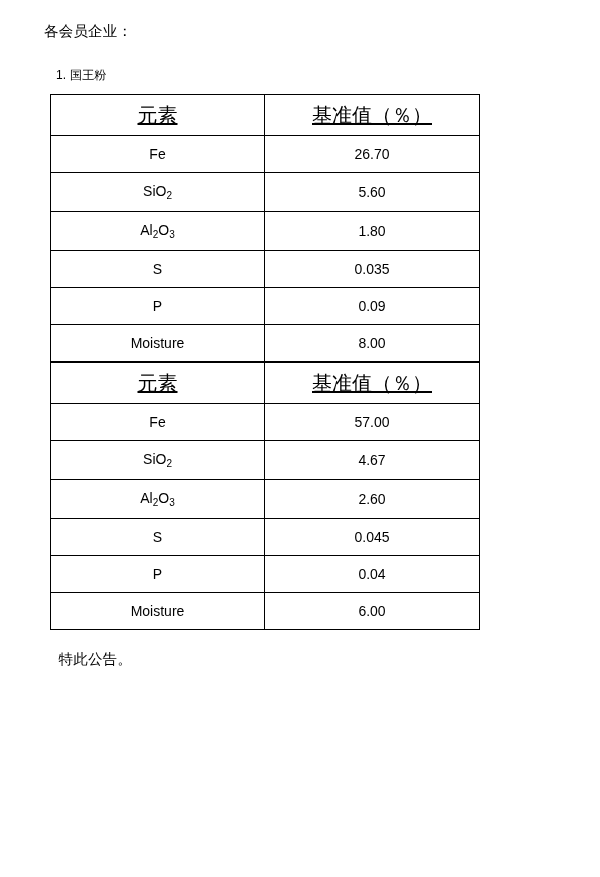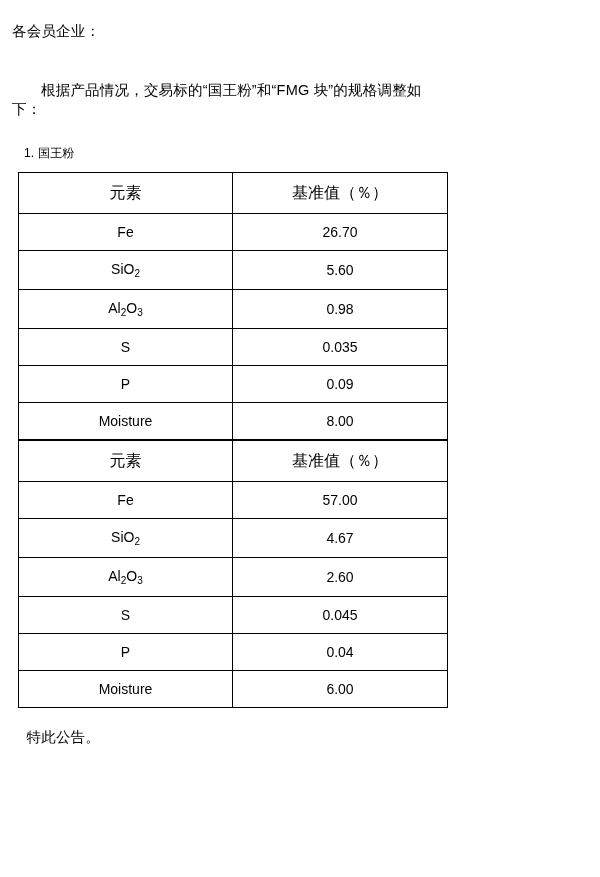--- a/index.html
+++ b/index.html
@@ -12,21 +12,21 @@
     height: 877px;
     font-family: "Liberation Sans", "DejaVu Sans", sans-serif;
     color: #000000;
     position: relative;
     overflow: hidden;
   }
   .page {
     width: 476px;
     height: 877px;
     box-sizing: border-box;
-    padding: 18px 28px 10px 12px;
+    padding: 18px 28px 10px 44px;
     position: relative;
     border-radius: 25px;
   }
   .salutation {
     font-size: 14.5px;
     margin: 0 0 0 0;
     padding-top: 4px;
     letter-spacing: 0.2px;
   }
   .intro {
@@ -53,21 +53,22 @@
     font-size: 14px;
     font-weight: normal;
     text-align: center;
     height: 36px;
     padding: 0;
     line-height: 36px;
   }
   table.spec tr.head td {
     height: 40px;
     line-height: 40px;
-    font-size: 16px;
+    font-size: 20px;
+    text-decoration: underline;
   }
   table.spec td.col1 { width: 213px; }
   table.spec td.col2 { width: 214px; }
   sub {
     font-size: 10px;
     vertical-align: baseline;
     position: relative;
     top: 3px;
   }
   .effective {
@@ -83,41 +84,40 @@
     letter-spacing: 0.2px;
   }
 </style>
 </head>
 <body>
 
 <div class="page">
 
   <div class="salutation">各会员企业：</div>
 
-  <div class="intro">根据产品情况，交易标的“国王粉”和“FMG 块”的规格调整如下：</div>
 
   <div class="section-title">1. 国王粉</div>
 
   <table class="spec">
     <tbody>
       <tr class="head">
         <td class="col1">元素</td>
         <td class="col2">基准值（％）</td>
       </tr>
       <tr>
         <td class="col1">Fe</td>
         <td class="col2">26.70</td>
       </tr>
       <tr>
         <td class="col1"><span>SiO</span><sub>2</sub></td>
         <td class="col2">5.60</td>
       </tr>
       <tr>
         <td class="col1"><span>Al</span><sub>2</sub><span>O</span><sub>3</sub></td>
-        <td class="col2">0.98</td>
+        <td class="col2">1.80</td>
       </tr>
       <tr>
         <td class="col1">S</td>
         <td class="col2">0.035</td>
       </tr>
       <tr>
         <td class="col1">P</td>
         <td class="col2">0.09</td>
       </tr>
       <tr>

